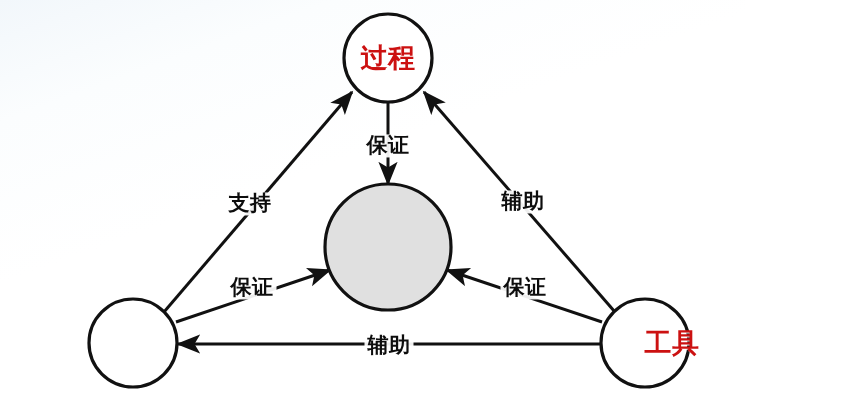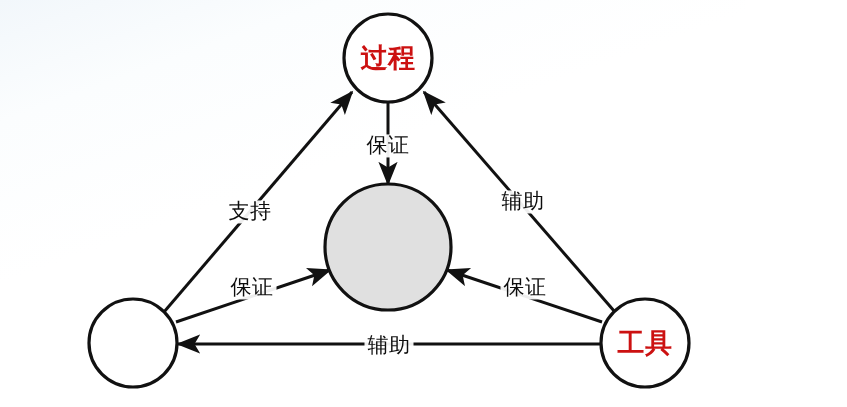--- a/index.html
+++ b/index.html
@@ -51,21 +51,21 @@
     color: #cc1111;
     text-shadow: 1px 1px 0 rgba(255,255,255,0.85);
   }
   .node-label.neutral {
     color: #0d0d0d;
   }
   .edge-label {
     position: absolute;
     transform: translate(-50%, -50%);
     text-align: center;
-    font-weight: normal;
+    font-weight: bold;
     font-size: 21px;
     color: #0d0d0d;
     white-space: pre;
     letter-spacing: 0.5px;
     background: rgba(255,255,255,0.93);
     padding: 0 3px;
     line-height: 1.1;
     pointer-events: none;
   }
 </style>
@@ -95,23 +95,23 @@
       <circle class="node-circle" cx="388" cy="247" r="63" fill="#e0e0e0"></circle>
       <circle class="node-circle" cx="133" cy="343" r="44" fill="#ffffff"></circle>
       <circle class="node-circle" cx="645" cy="343" r="44" fill="#ffffff"></circle>
     </g>
   </svg>
 
   <div class="node-label accent" style="left:388px; top:58px; font-size:27px;">过程</div>
 
 
 
-  <div class="node-label accent" style="left:645px; top:343px; font-size:27px;">工具</div>
+  <div class="node-label accent" style="left:672px; top:343px; font-size:27px;">工具</div>
 
-  <div class="edge-label" style="left:250px; top:212px;">支持</div>
+  <div class="edge-label" style="left:250px; top:204px;">支持</div>
 
   <div class="edge-label" style="left:523px; top:202px;">辅助</div>
 
   <div class="edge-label" style="left:388px; top:146px;">保证</div>
 
   <div class="edge-label" style="left:252px; top:288px;">保证</div>
 
   <div class="edge-label" style="left:525px; top:288px;">保证</div>
 
   <div class="edge-label" style="left:389px; top:346px;">辅助</div>

